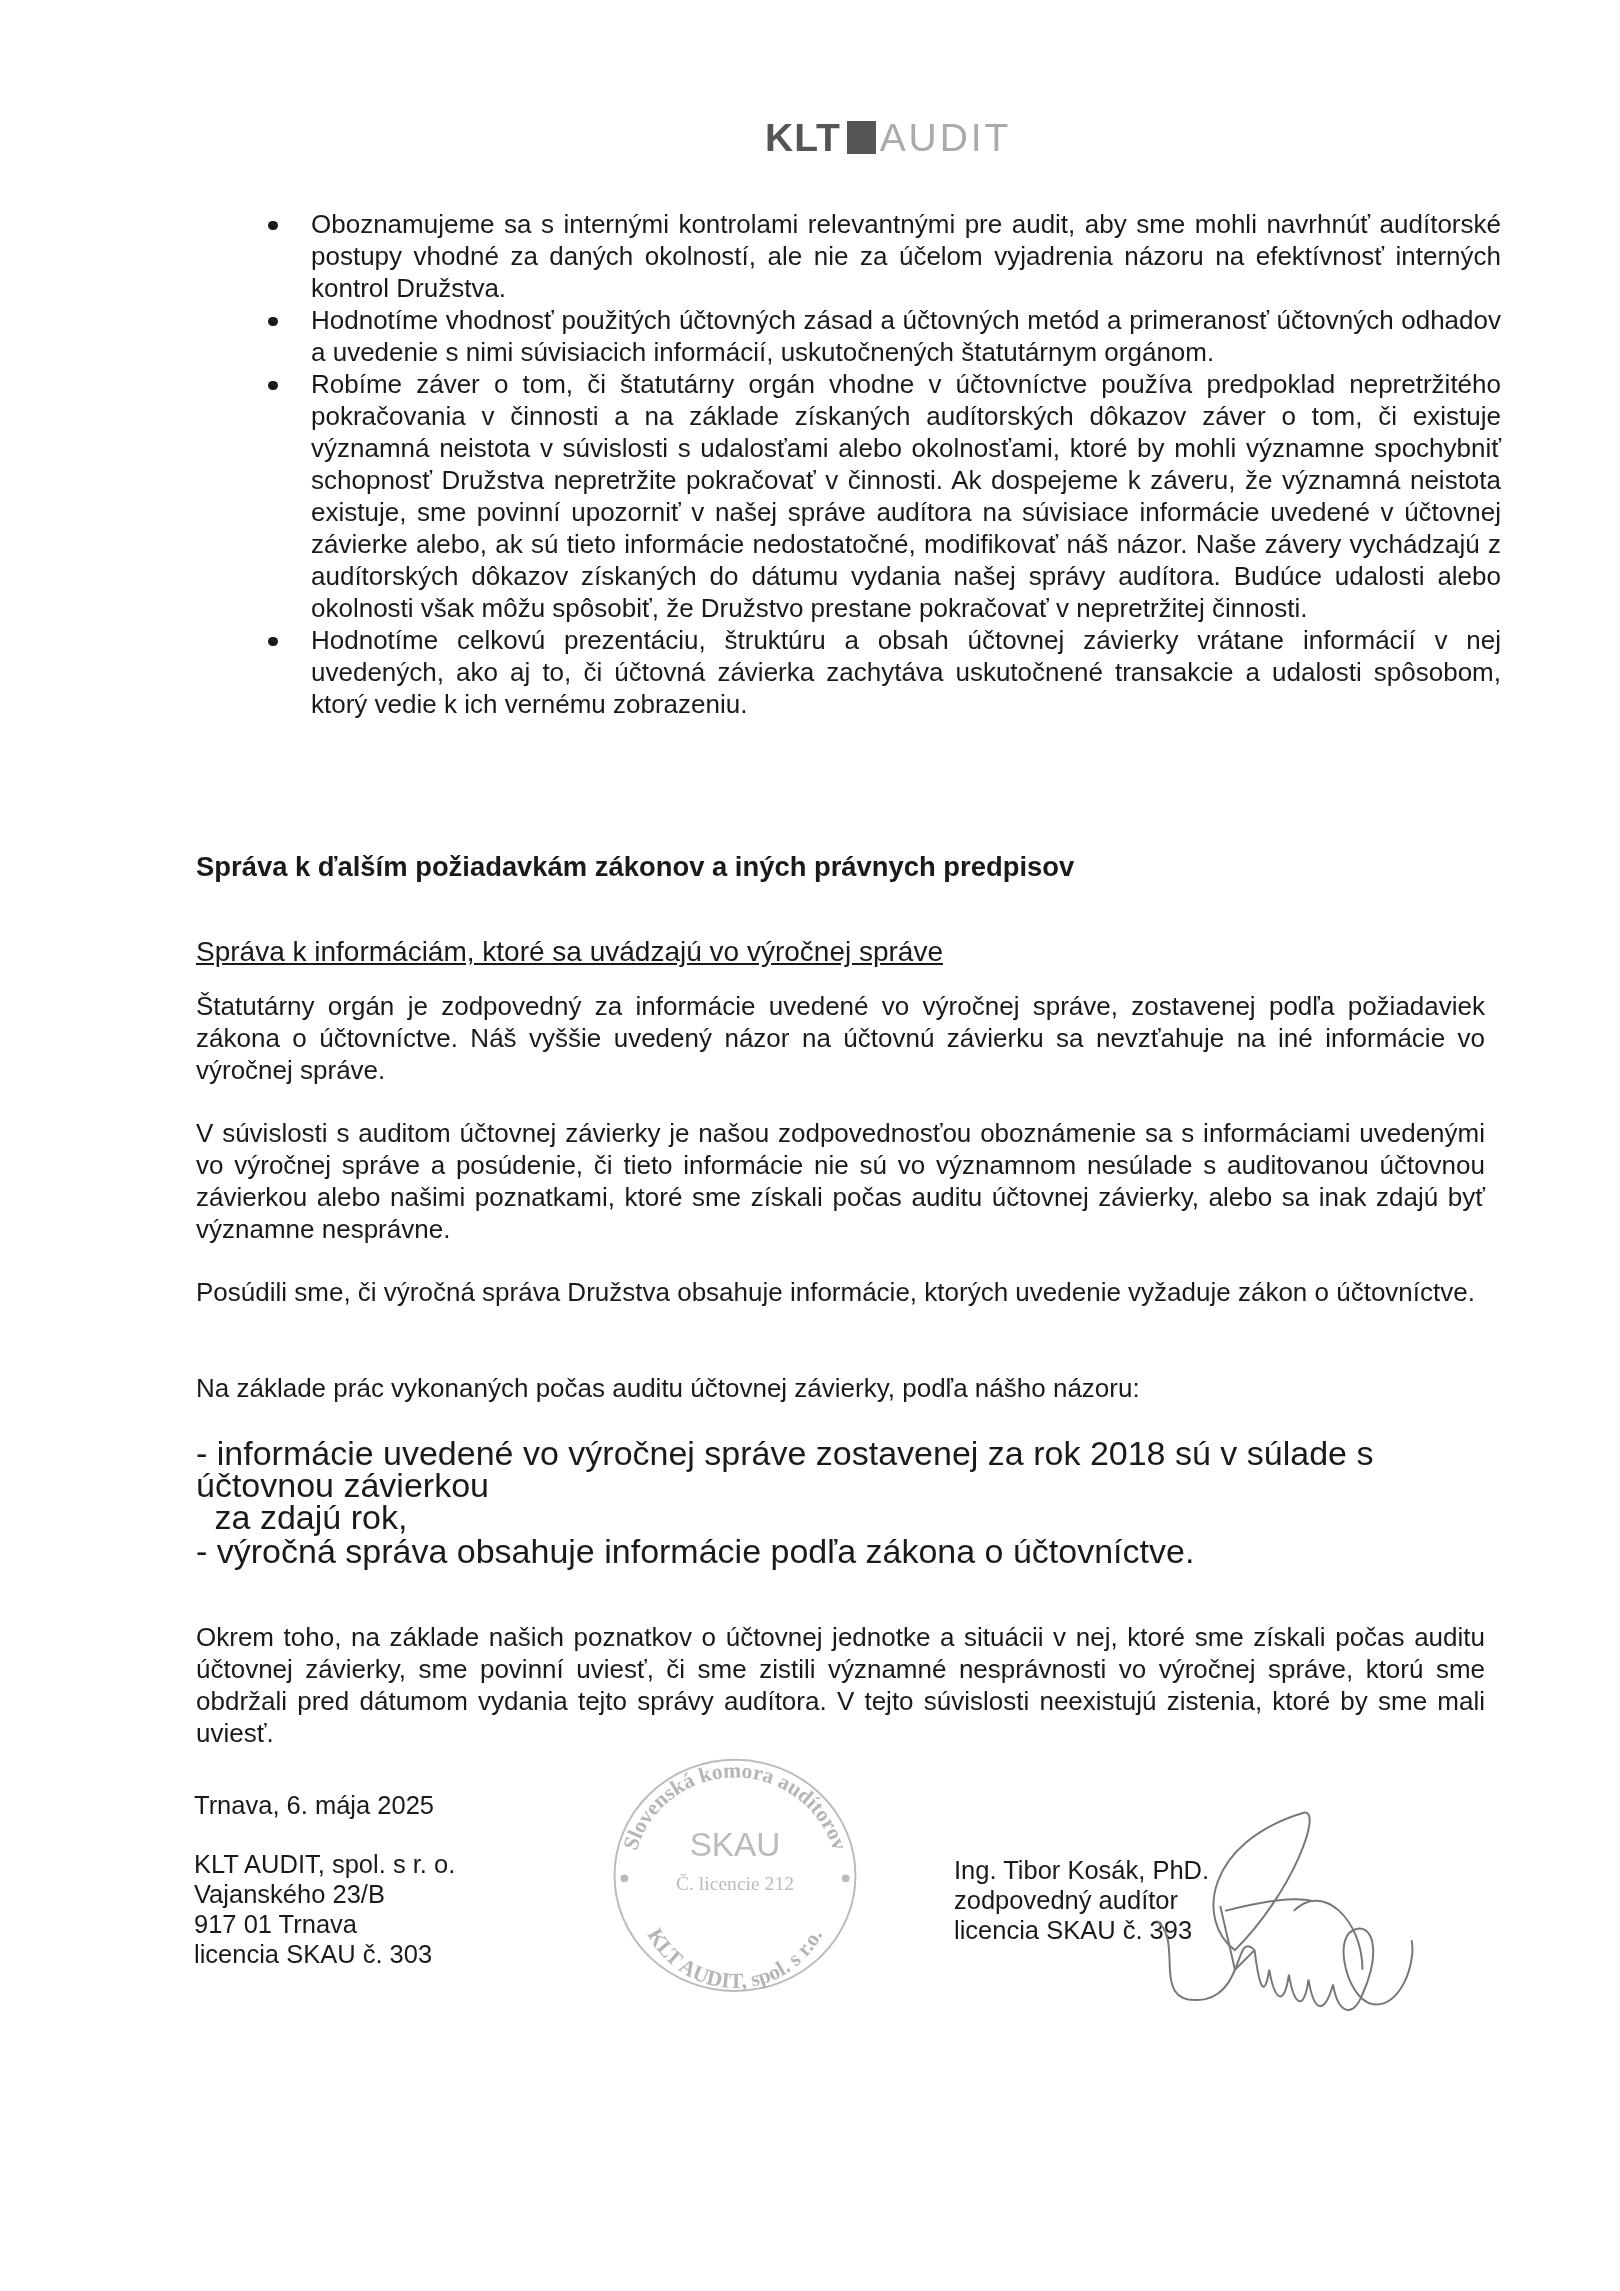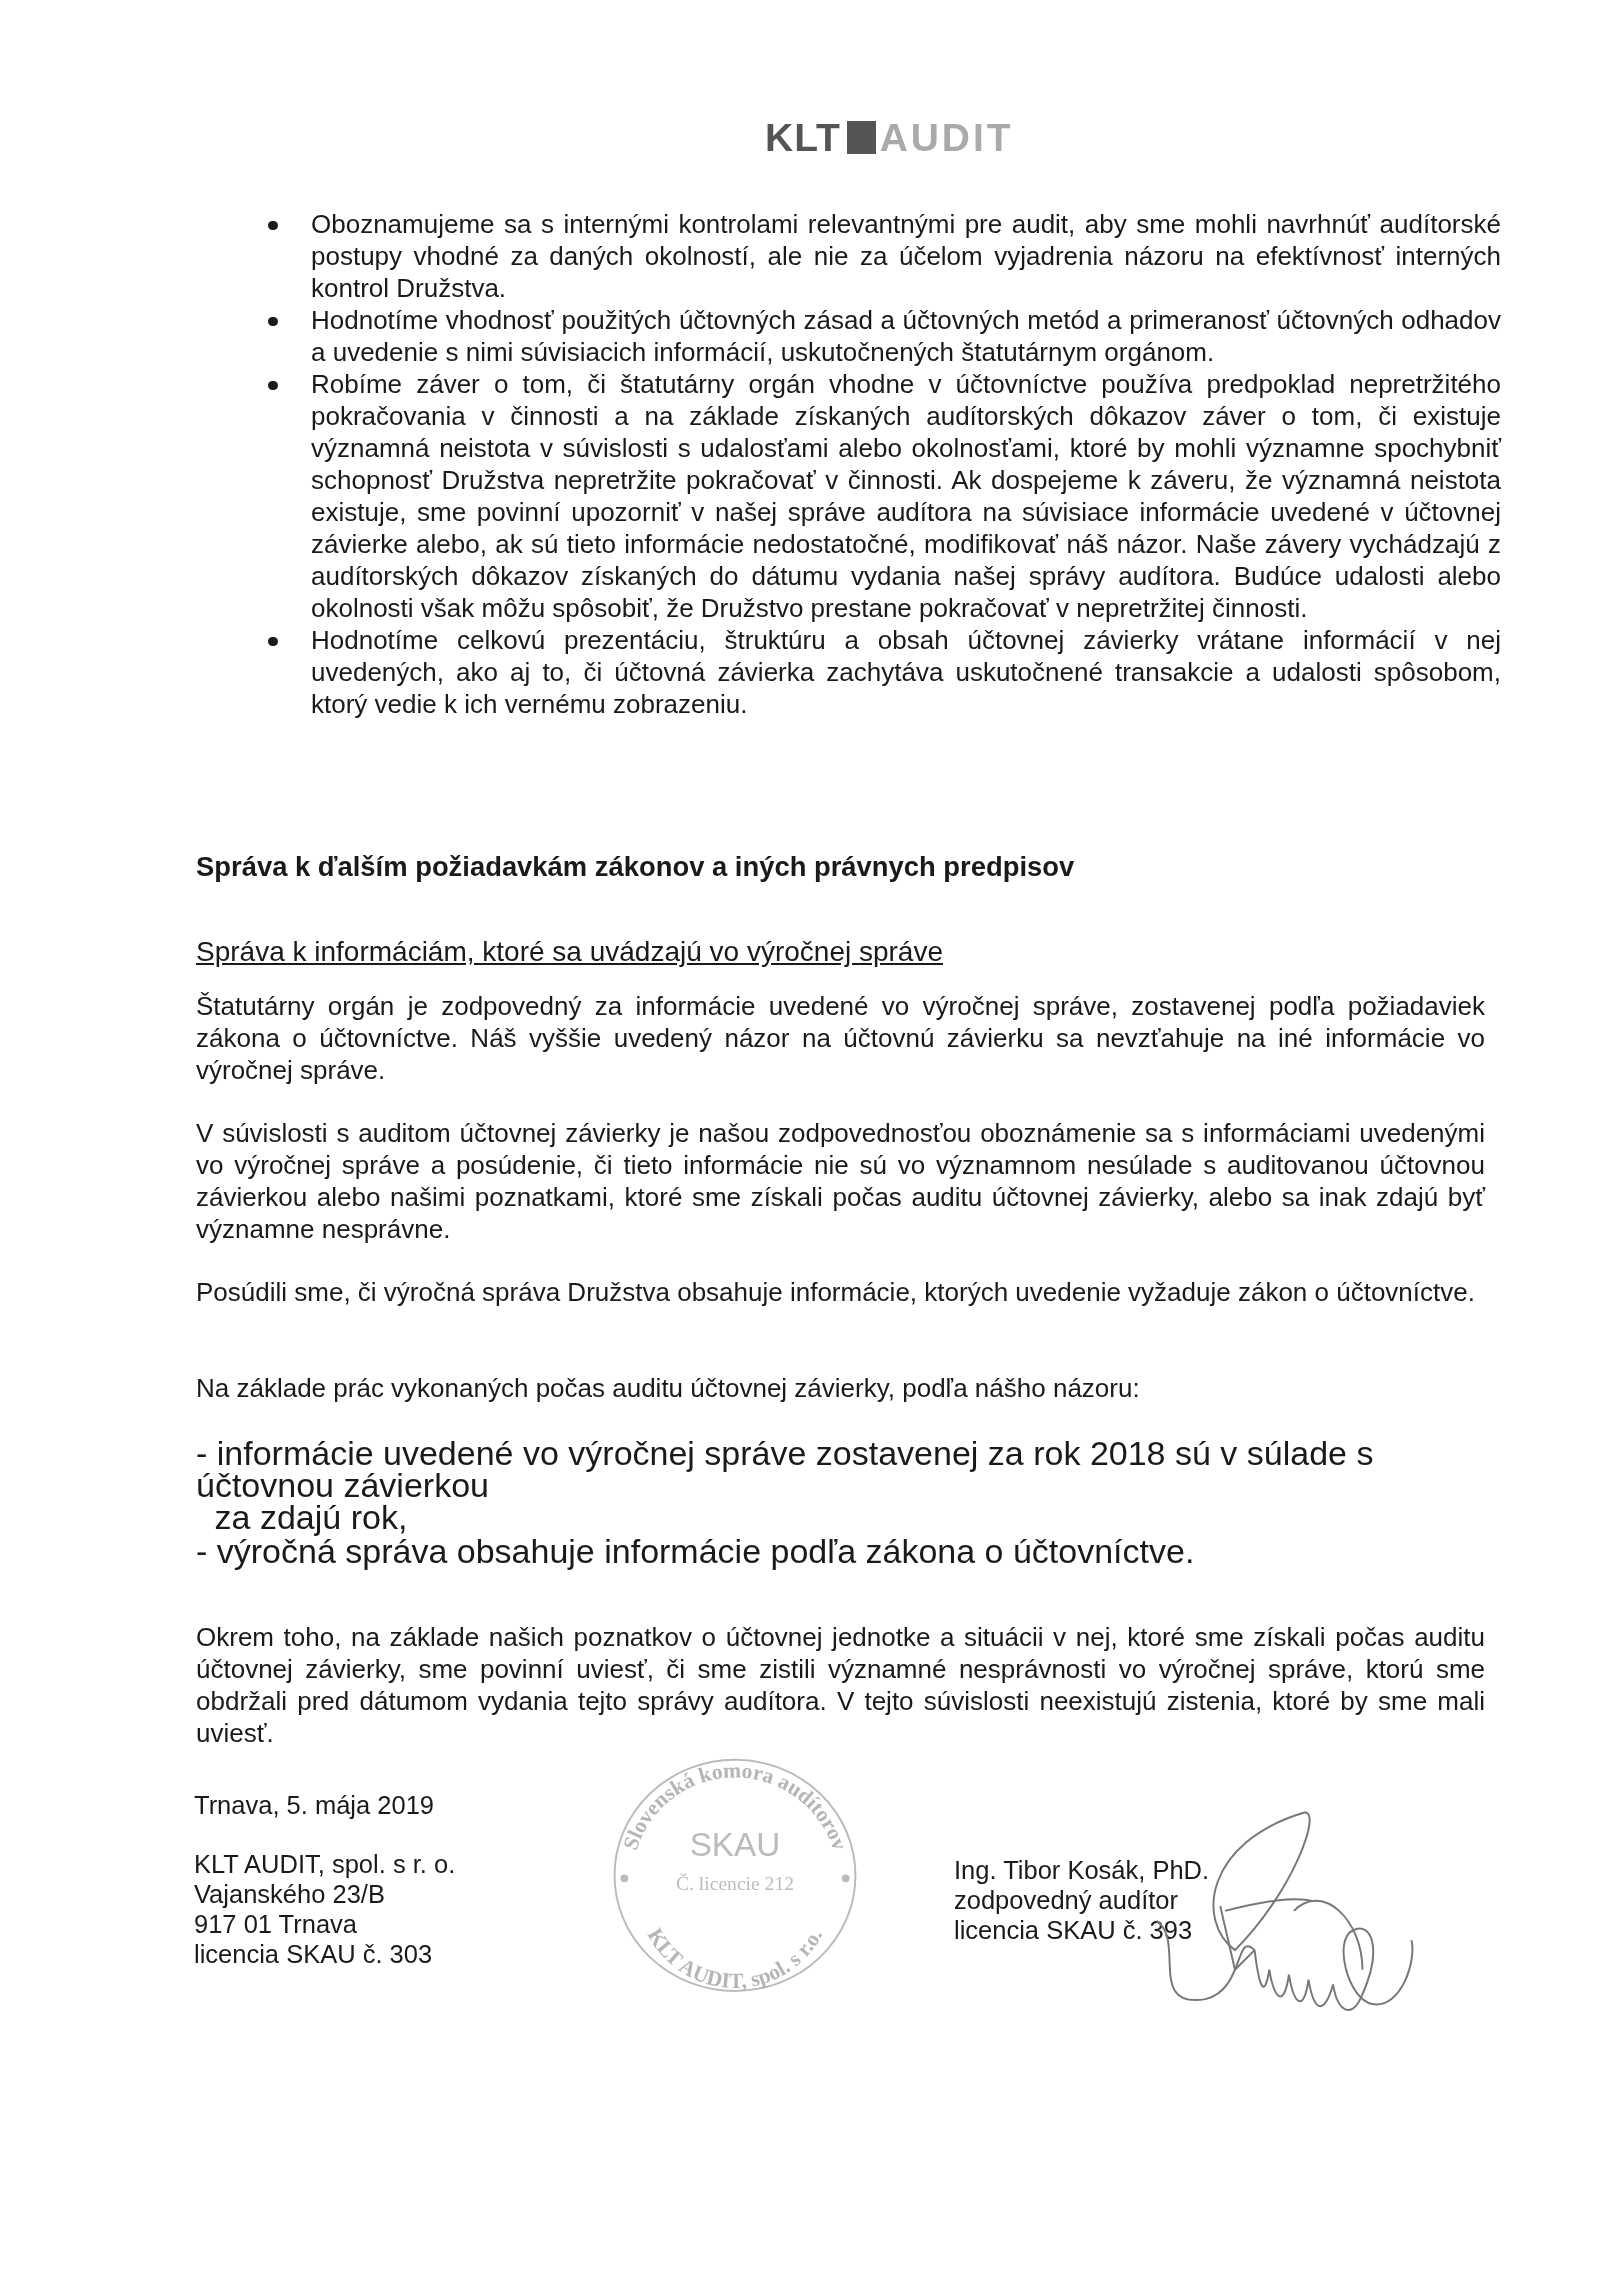--- a/index.html
+++ b/index.html
@@ -6,21 +6,21 @@
     body {
       width: 1620px; height: 2292px; position: relative; overflow: hidden;
       font-family: "Liberation Sans", sans-serif; color: #1a1a1a;
     }
     .logo {
       position: absolute; top: 116px; left: 765px;
       display: flex; align-items: center; height: 43px; justify-content: space-between;
     }
     .logo .klt { font-weight: bold; font-size: 39px; color: #555; letter-spacing: 1px; }
     .logo .sq { width: 29px; height: 33px; background: #555; margin: 0 3.9px 0 5.9px; }
-    .logo .audit { font-size: 39px; color: #aaa; font-weight: bold; letter-spacing: 2.9px; -webkit-text-stroke: 0; }
+    .logo .audit { font-size: 39px; color: #aaa; font-weight: normal; letter-spacing: 2.9px; -webkit-text-stroke: 0; }
     .bullets { position: absolute; top: 192px; left: 240px; width: 1245px; margin: 16px; padding: 0; list-style: none; }
     .bullets li { position: relative; padding-left: 55px; font-size: 26px; line-height: 32px; text-align: justify; margin-bottom: 0; }
     .bullets li .dot { position: absolute; left: 11.8px; top: 12.7px; width: 9.8px; height: 9.8px; border-radius: 50%; background: #1a1a1a; }
     .section { position: absolute; left: 196px; width: 1289px; }
     .h2 { font-weight: bold; font-size: 27.4px; top: 851px; }
     .h3 { font-size: 28px; top: 936px; text-decoration: underline; }
     .p { font-size: 26px; line-height: 32px; text-align: justify; }
     .dash { font-size: 34px; line-height: 32px; }
     .dash .cont { padding-left: 18.6px; }
     .sig-left { position: absolute; left: 194px; top: 1790px; font-size: 25.5px; line-height: 30px; }
@@ -57,21 +57,21 @@
   <div>- informácie uvedené vo výročnej správe zostavenej za rok 2018 sú v súlade s účtovnou závierkou</div>
   <div class="cont">za zdajú rok,</div>
 </div>
 <div class="section dash" style="top:1535px">
   <div>- výročná správa obsahuje informácie podľa zákona o účtovníctve.</div>
 </div>
 
 <div class="section p" style="top:1621px">Okrem toho, na základe našich poznatkov o účtovnej jednotke a situácii v nej, ktoré sme získali počas auditu účtovnej závierky, sme povinní uviesť, či sme zistili významné nesprávnosti vo výročnej správe, ktorú sme obdržali pred dátumom vydania tejto správy audítora. V tejto súvislosti neexistujú zistenia, ktoré by sme mali uviesť.</div>
 
 <div class="sig-left">
-  <div class="date">Trnava,  5. mája 2019</div>
+  <div class="date">Trnava,  6. mája 2025</div>
   <div>KLT AUDIT, spol. s r. o.</div>
   <div>Vajanského 23/B</div>
   <div>917 01 Trnava</div>
   <div>licencia SKAU č. 303</div>
 </div>
 
 <div class="stamp">
   <svg width="284" height="255" viewBox="0 0 290 260">
     <defs>
       <path id="arcTop" d="M 40 140 A 105 105 0 0 1 250 140"></path>

